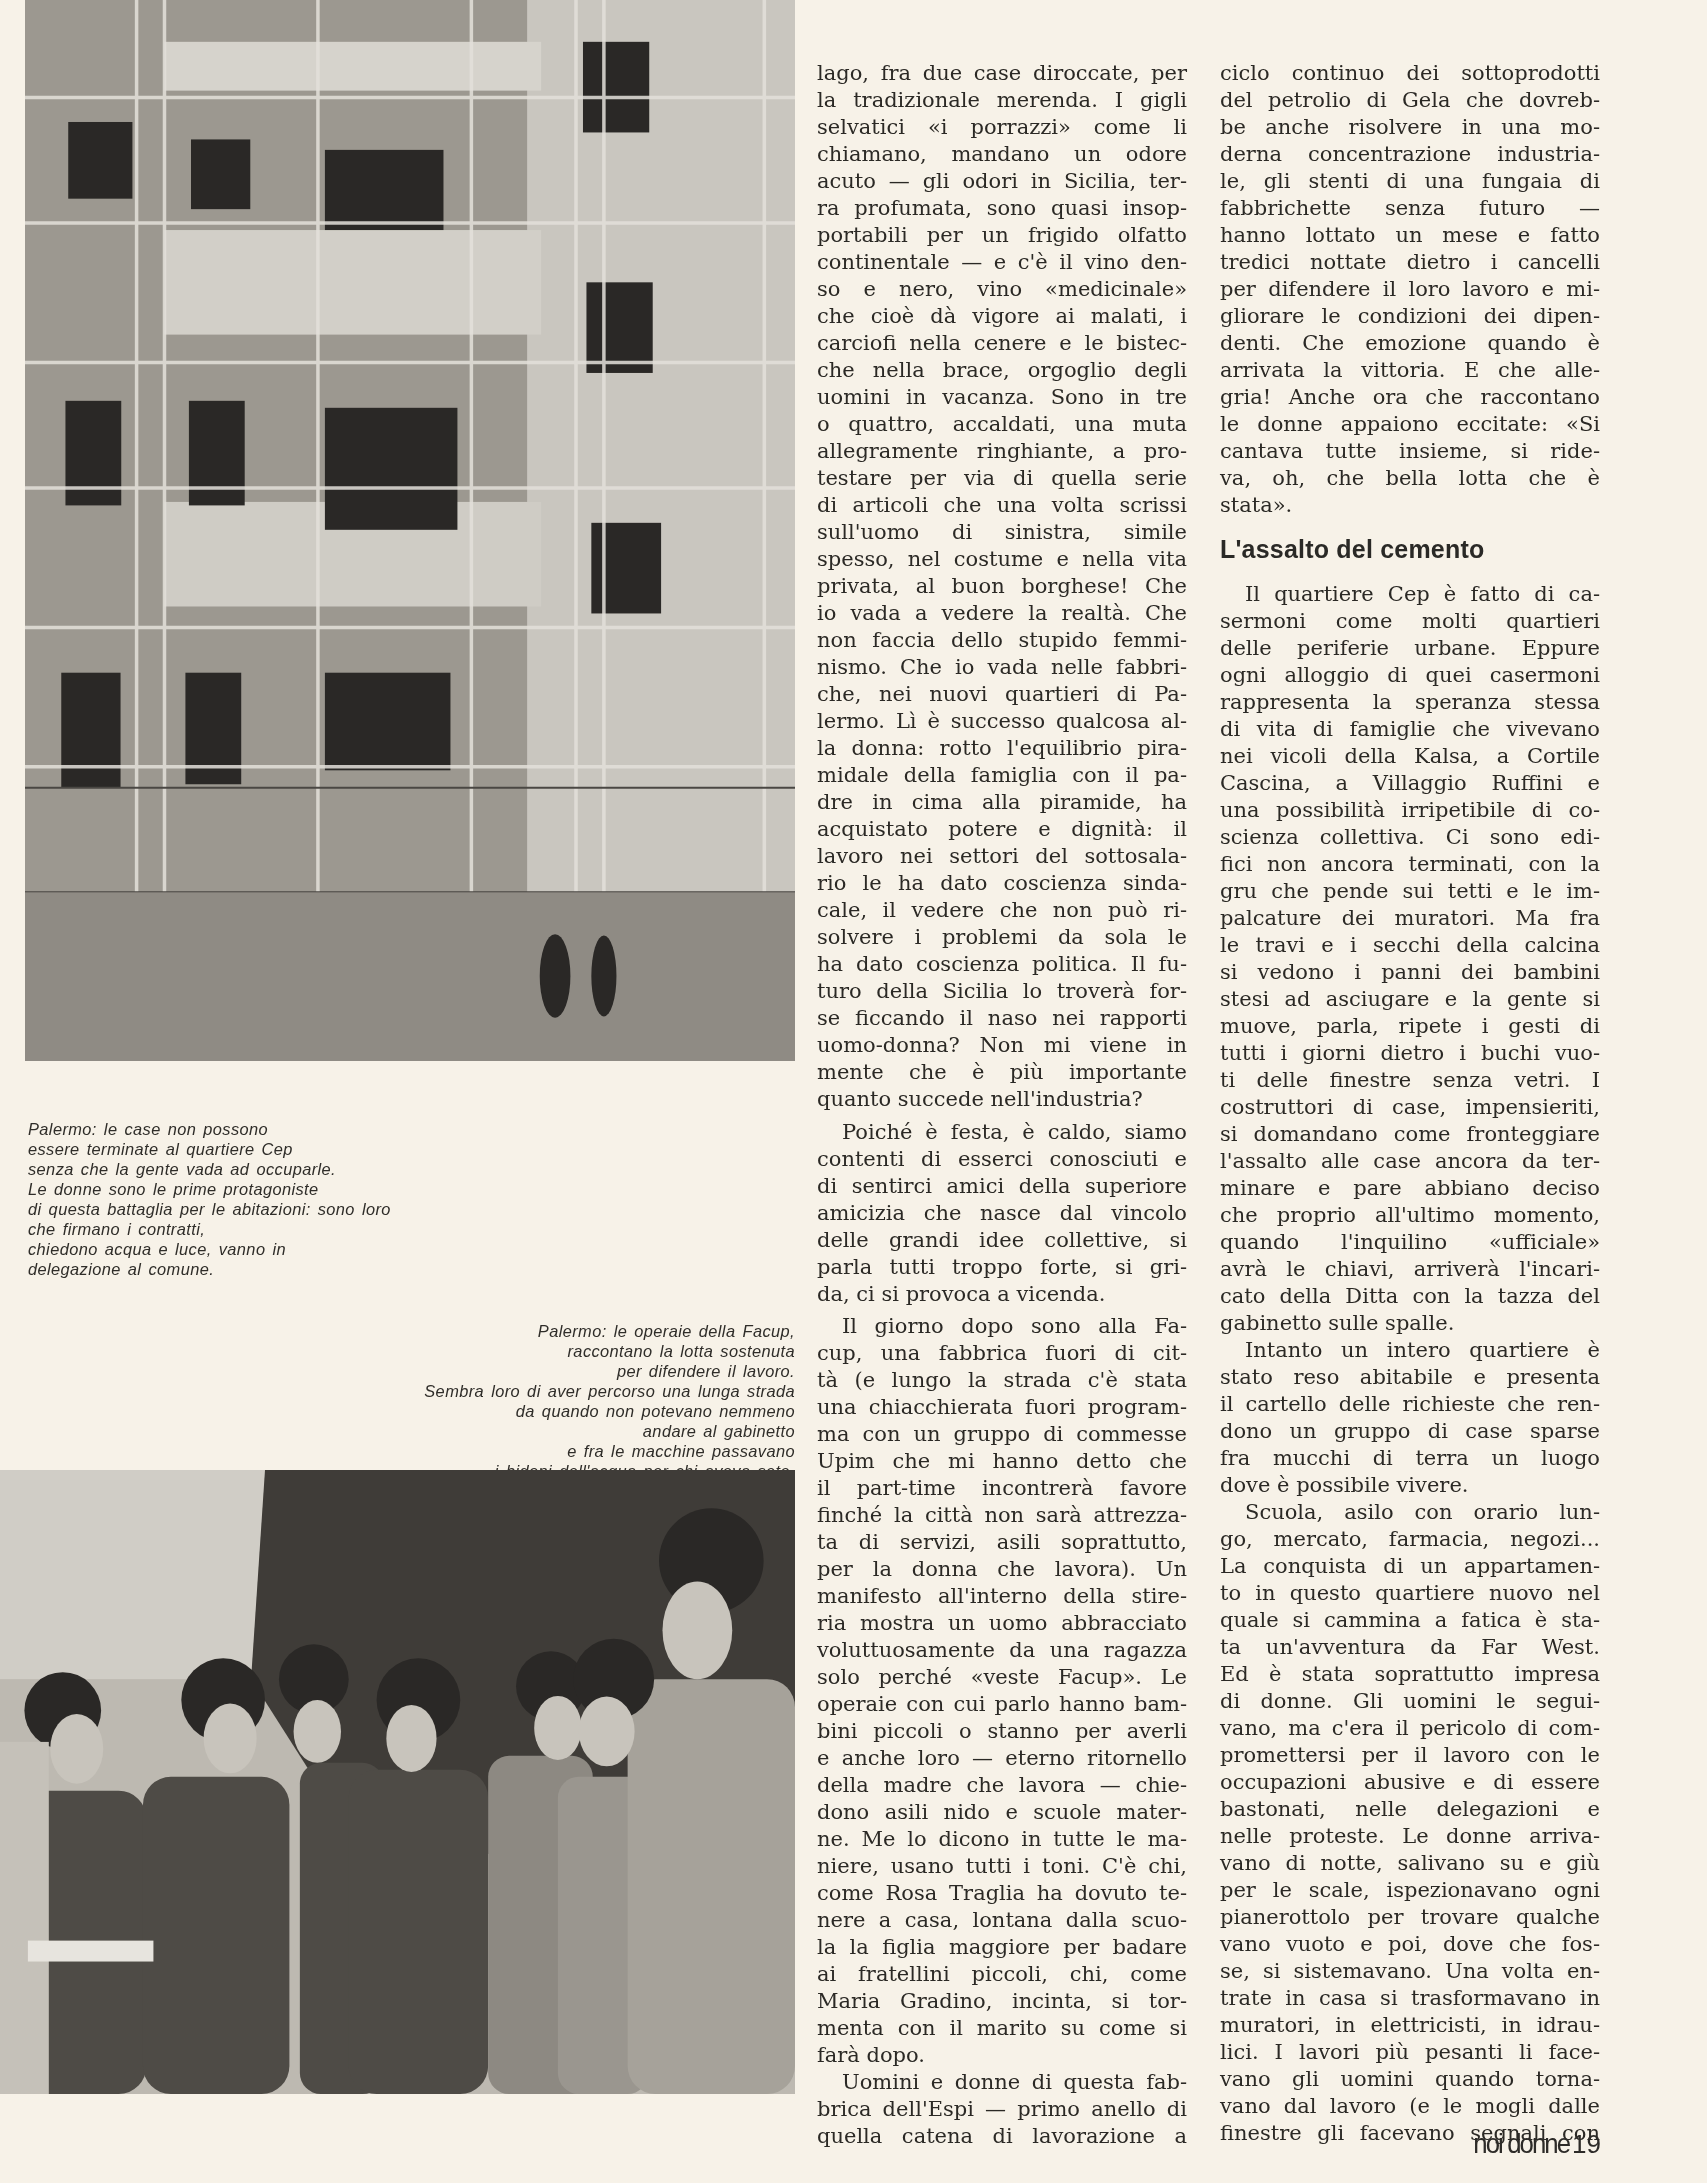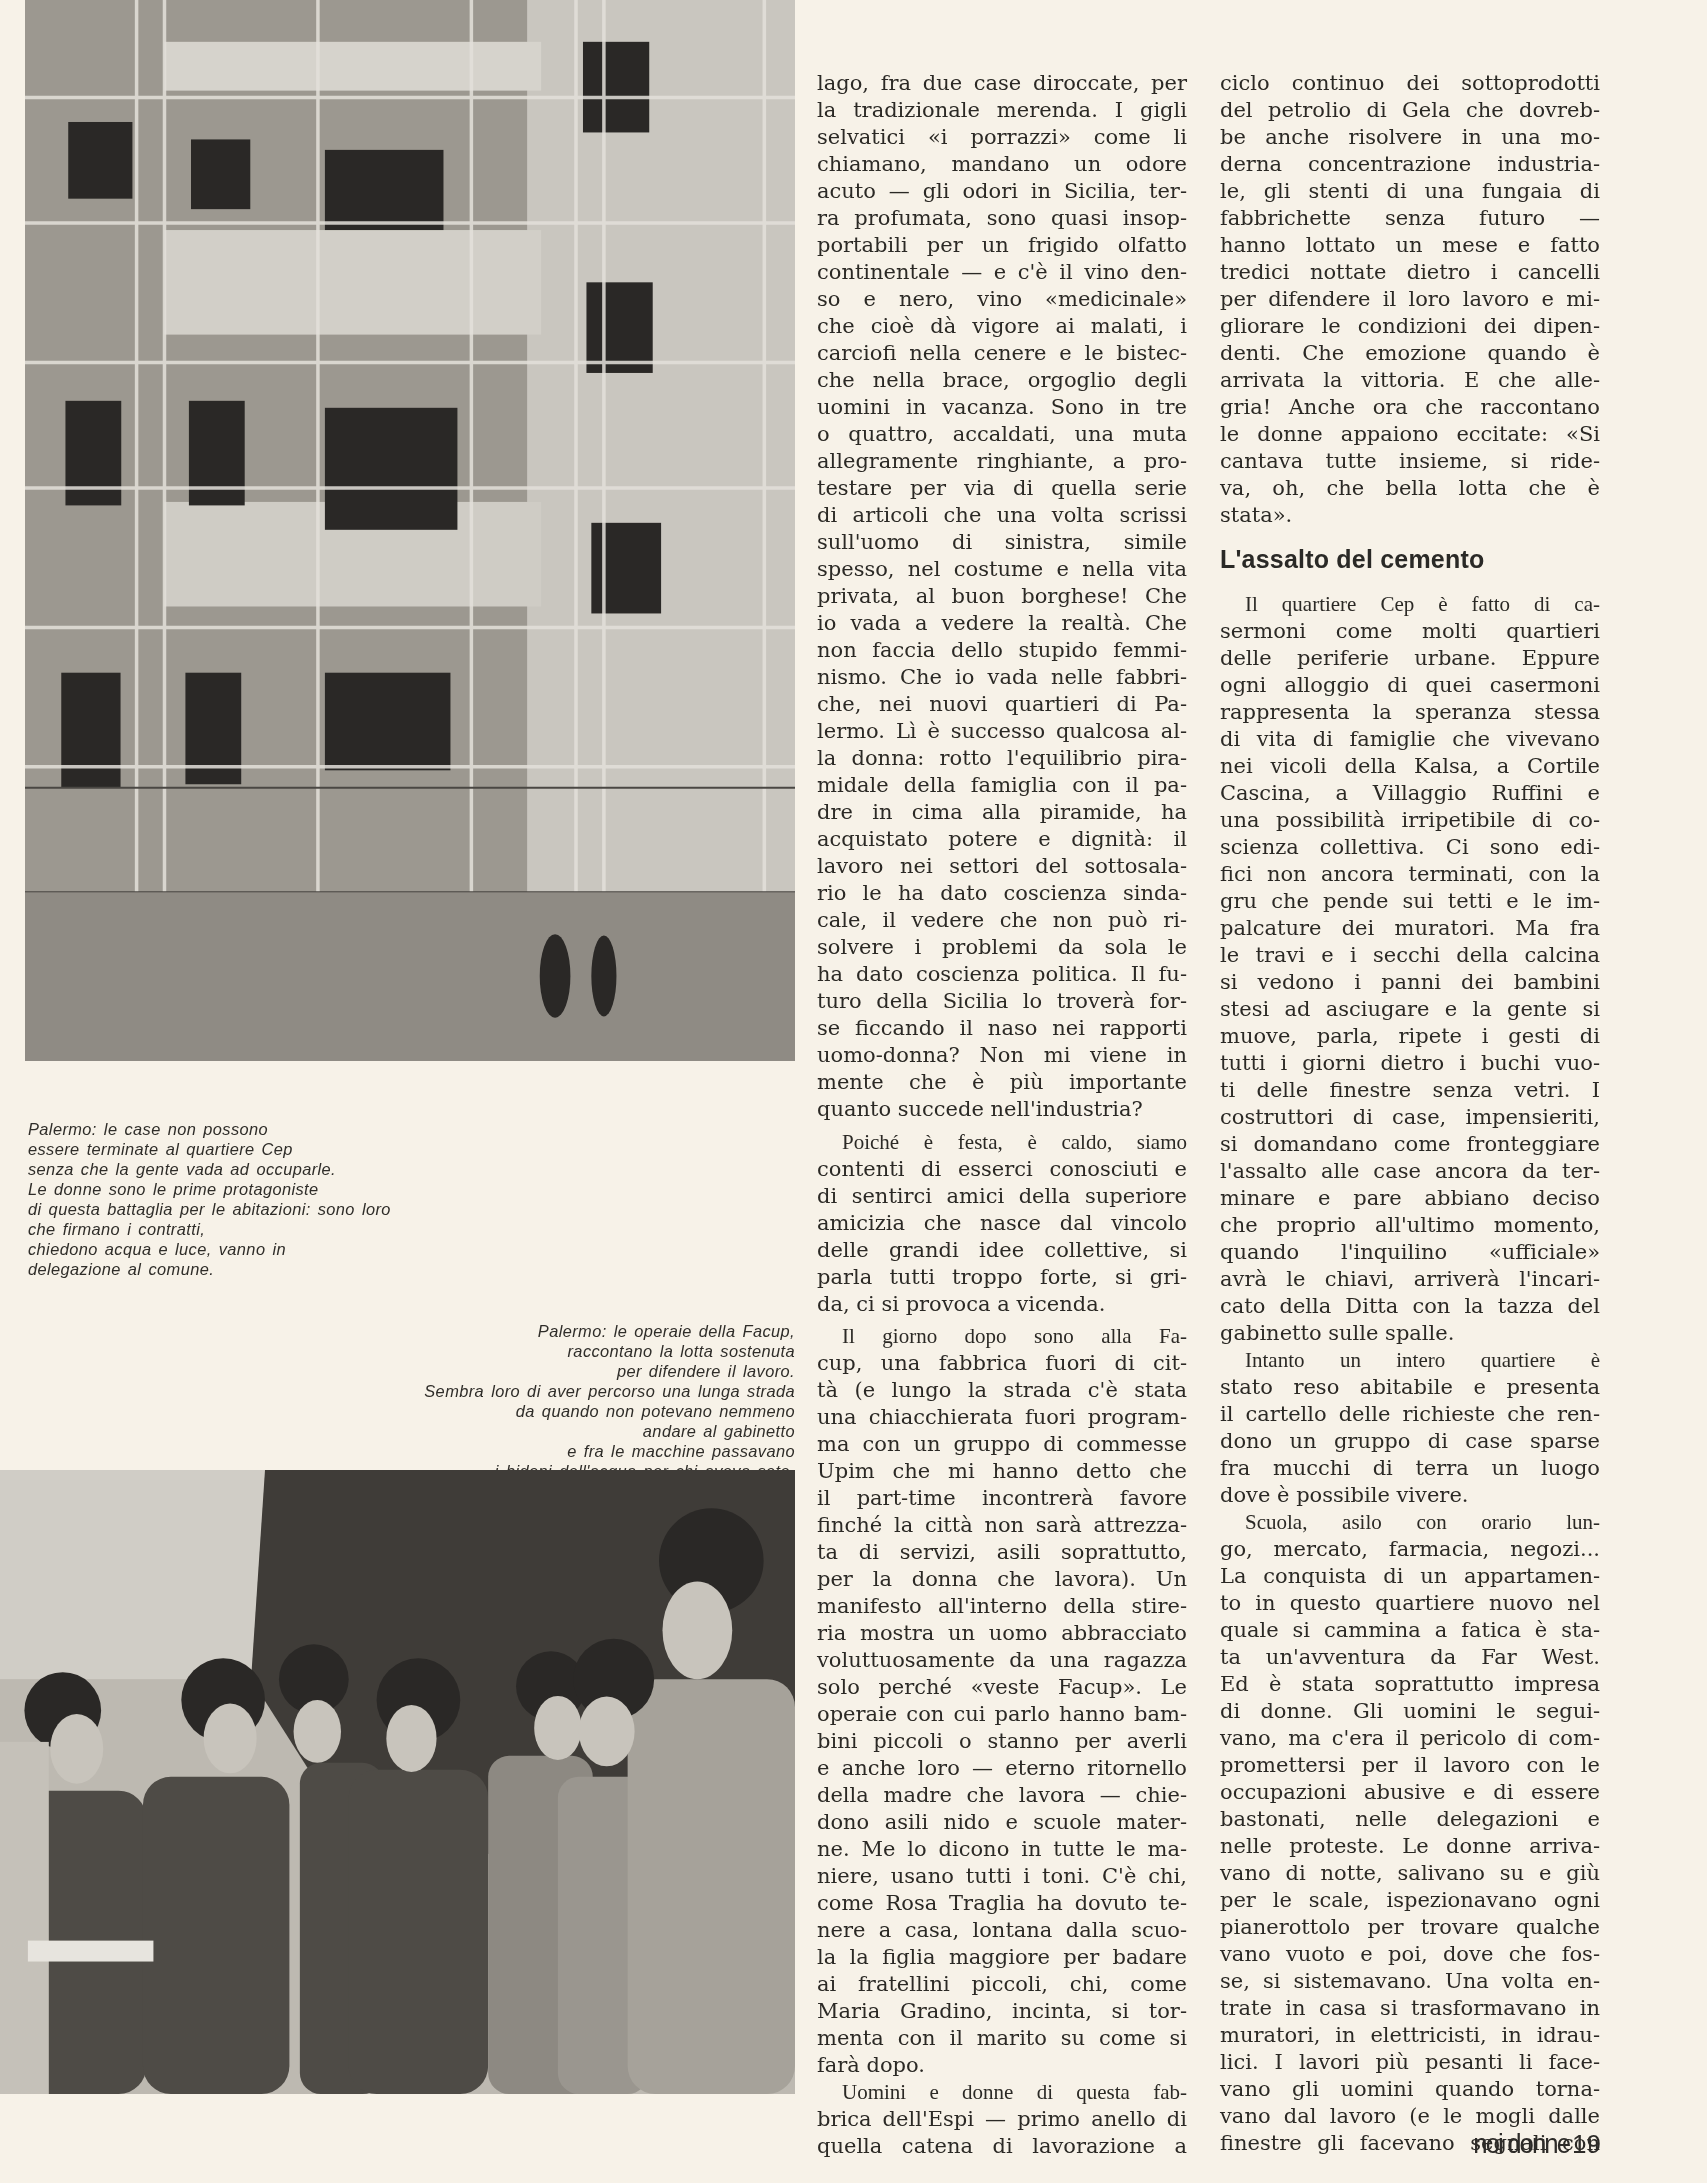--- a/index.html
+++ b/index.html
@@ -18,25 +18,25 @@
     position:absolute; font-family:"Liberation Sans", sans-serif;
     font-style:italic; font-size:16.4px; line-height:20px; color:#2f2d29;
     letter-spacing:0.4px; word-spacing:2.1px;margin-top:42px;
   }
   .caption .ln { display:block; white-space:pre; }
   #caption-building { left:28px; top:1077px; width:390px; }
   #caption-workers  { left:321px; top:1279px; width:474px; text-align:right; }
 
   .col {
     position:absolute; font-size:21px; line-height:27px;
-    text-align:justify; hyphens:none;margin-top:10px;
+    text-align:justify; hyphens:none;
   }
   .col .ln { display:block; text-align:justify; text-align-last:justify; white-space:nowrap; height:27px; overflow:visible; }
   .col .ln.last { text-align-last:left; }
-  .col .ln.indent { padding-left:25px;font-family:Liberation Serif, serif; }
+  .col .ln.indent { padding-left:25px; }
   .col .gap { display:block; height:5.6px; }
   #col-middle { left:817px; top:60px; width:370px; }
   #col-right  { left:1220px; top:60px; width:380px; }
 
   .subhead {
     display:block; font-family:"Liberation Sans", sans-serif; font-weight:bold;
     font-size:25px; line-height:31px; color:#2a2926; margin:15.3px 0 15.3px 0;
     letter-spacing:0.2px;
   }
   #footer {

